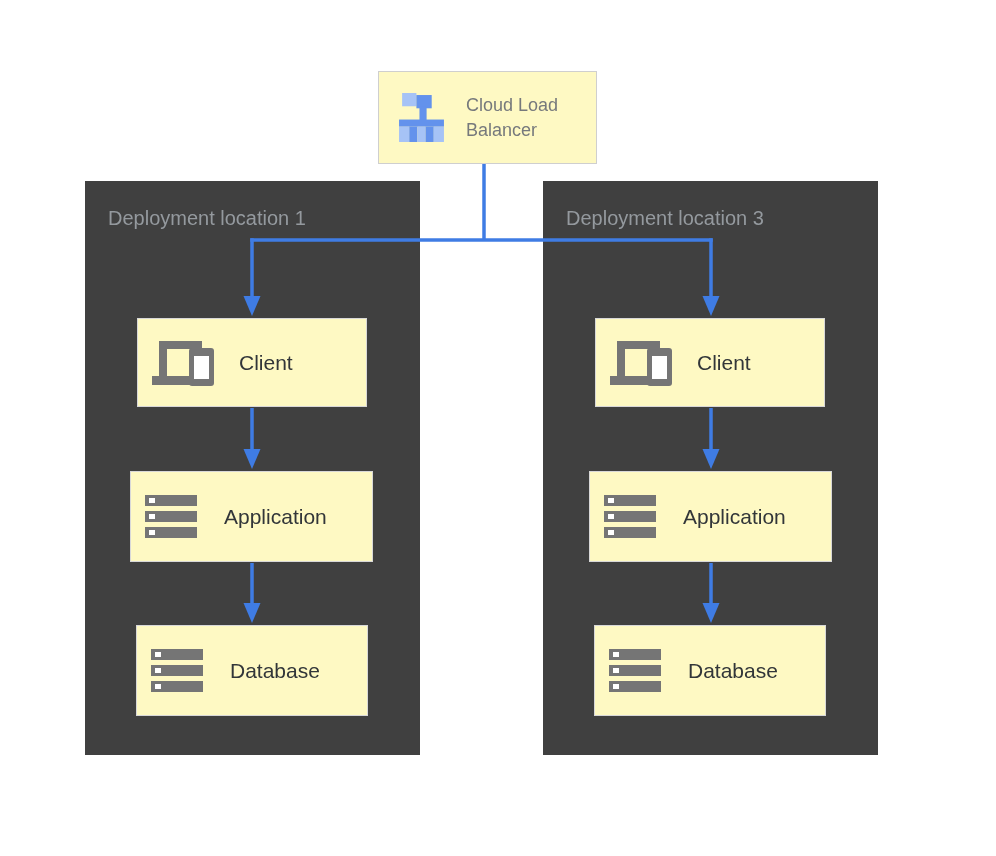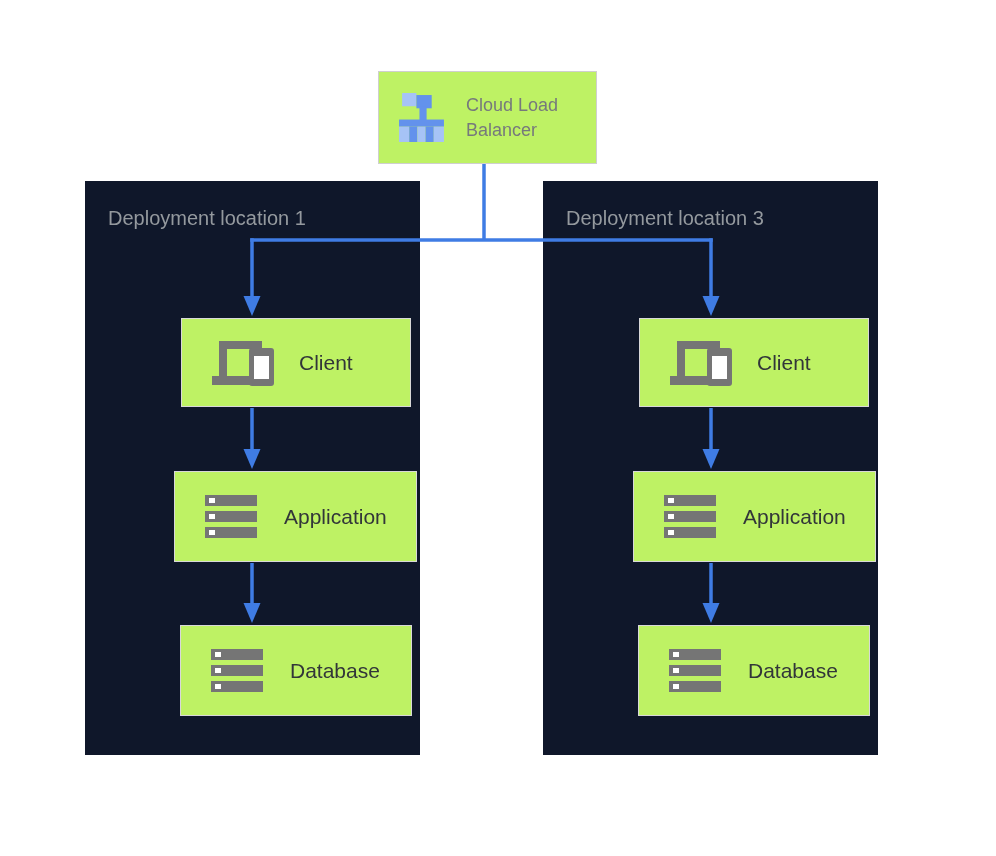--- a/index.html
+++ b/index.html
@@ -16,36 +16,36 @@
     left: 0; top: 0;
     width: 996px; height: 856px;
     z-index: 1;
     pointer-events: none;
   }
   .panel {
     position: absolute;
     top: 181px;
     width: 335px;
     height: 574px;
-    background: #0f172a;
+    background: #404040;
     z-index: 0;
   }
   .panel-left  { left: 85px; }
   .panel-right { left: 543px; }
   .panel-label {
     position: absolute;
     left: 23px;
     top: 26px;
     font-size: 20px;
     color: #94999E;
     white-space: nowrap;
   }
   .node {
     position: absolute;
-    background: #bef264;
+    background: #fef9c3;
     border: 1px solid #D8D8D8;
     box-sizing: border-box;
     display: flex;
     align-items: center;
     z-index: 2;
   }
   .node .icon {
     display: inline-flex;
     align-items: center;
     justify-content: center;
@@ -62,21 +62,21 @@
     border-color: #CFCFCF;
     padding-left: 20px;
   }
   .node-lb .icon { margin-right: 22px; }
   .lb-label {
     font-size: 18px;
     line-height: 25px;
     color: #76797C;
     width: 118px;
   }
-  .node-client, .node-app, .node-db { padding-left: 30px; margin-left: 44px; }
+  .node-client, .node-app, .node-db { padding-left: 14px; }
   .node-client .icon { margin-right: 25px; }
   .node-app .icon, .node-db .icon { margin-right: 27px; }
 
   .node-client-1 { left: 137px; top: 318px; width: 230px; height: 89px; }
   .node-app-1    { left: 130px; top: 471px; width: 243px; height: 91px; }
   .node-db-1     { left: 136px; top: 625px; width: 232px; height: 91px; }
   .node-client-2 { left: 595px; top: 318px; width: 230px; height: 89px; }
   .node-app-2    { left: 589px; top: 471px; width: 243px; height: 91px; }
   .node-db-2     { left: 594px; top: 625px; width: 232px; height: 91px; }
 </style>

